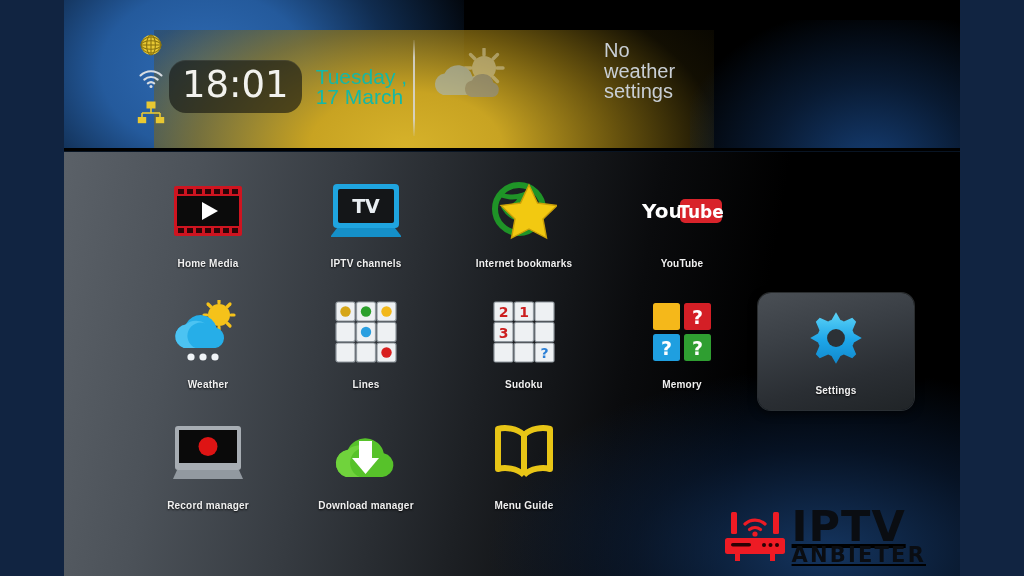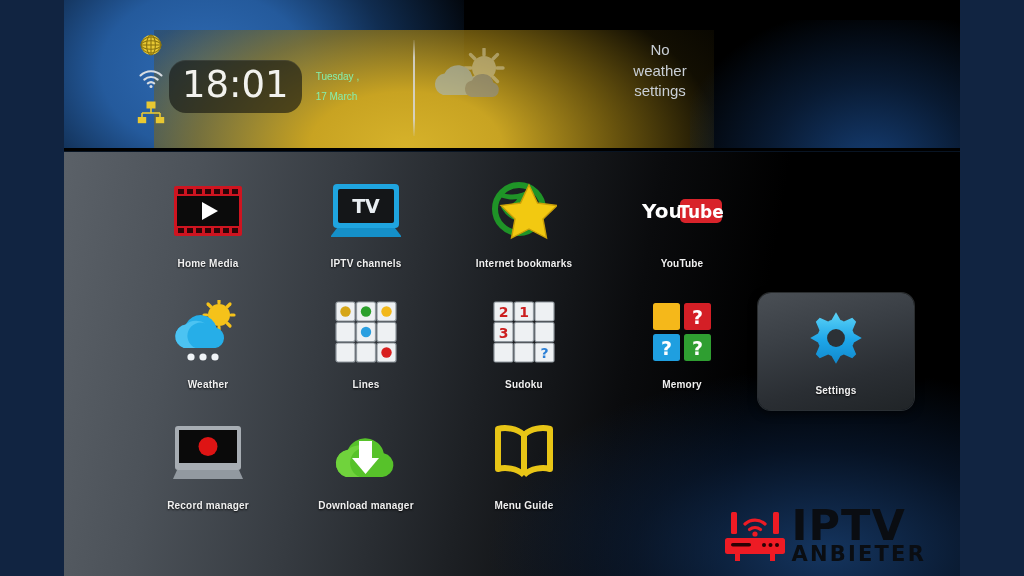--- a/index.html
+++ b/index.html
@@ -54,33 +54,33 @@
   #clock-box {
     background:rgba(18,20,16,0.62);
     border-radius:17px;
     padding:3px 13px 6px 13px;
     box-shadow:inset 0 1px 0 rgba(255,255,255,0.07);
   }
   #clock-time {
     font-size:37px; font-weight:400; color:#f2f2ee; letter-spacing:0px;
     line-height:44px; font-family:"DejaVu Sans", sans-serif;
   }
-  #date-block { color:#86efac; font-size:10px; line-height:20px; }
+  #date-block { color:#14b8a6; font-size:21px; line-height:20px; }
 
   
   #hdr-sep {
     position:absolute; left:349px; top:40px; width:2px; height:96px;
     background:linear-gradient(to bottom, rgba(210,210,210,0.1), rgba(215,215,215,0.85) 18%, rgba(215,215,215,0.85) 82%, rgba(210,210,210,0.1));
   }
 
   
   #weather-icon { position:absolute; left:365px; top:48px; width:90px; height:62px; opacity:0.62; }
   #weather-text {
-    position:absolute; left:516px; top:40px; width:160px;
-    text-align:center; color:#c9cfd6; font-size:15px; line-height:20.5px;
+    position:absolute; left:540px; top:40px; width:160px;
+    color:#c9cfd6; font-size:20px; line-height:20.5px;
   }
 
   
   #main {
     position:absolute; left:0; top:152px; width:896px; height:424px;
     background:
       radial-gradient(ellipse 420px 230px at 760px 400px, rgba(24,62,112,0.85) 0%, rgba(14,40,78,0.45) 45%, rgba(0,0,0,0) 80%),
       linear-gradient(100deg, #5b6168 0%, #4c5259 14%, #363b41 30%, #1d2024 47%, #0a0b0d 62%, #000 75%, #000 100%);
   }
 
@@ -103,21 +103,21 @@
   .cell.selected {
     background:linear-gradient(165deg, #4a4f55 0%, #3a3f45 35%, #2a2e33 70%, #202427 100%);
     border-radius:13px;
     box-shadow:0 0 0 1px rgba(120,128,136,0.35), 0 3px 10px rgba(0,0,0,0.6);
     padding-top:8px; padding-bottom:14px;
   }
 
   
   #watermark {
     position:absolute; right:34px; bottom:10px;
-    display:flex; align-items:flex-start; gap:3px;
+    display:flex; align-items:center; gap:3px;text-decoration:underline;
   }
   #wm-text { display:flex; flex-direction:column; line-height:1; }
   #wm-iptv {
     font-size:43px; font-weight:bold; color:#0a0d12; letter-spacing:1px;
     font-family:"DejaVu Sans", sans-serif;
   }
   #wm-anbieter {
     font-size:21px; font-weight:bold; color:#0a0d12; letter-spacing:2.2px;
     margin-top:-3px; font-family:"DejaVu Sans", sans-serif;
   }

